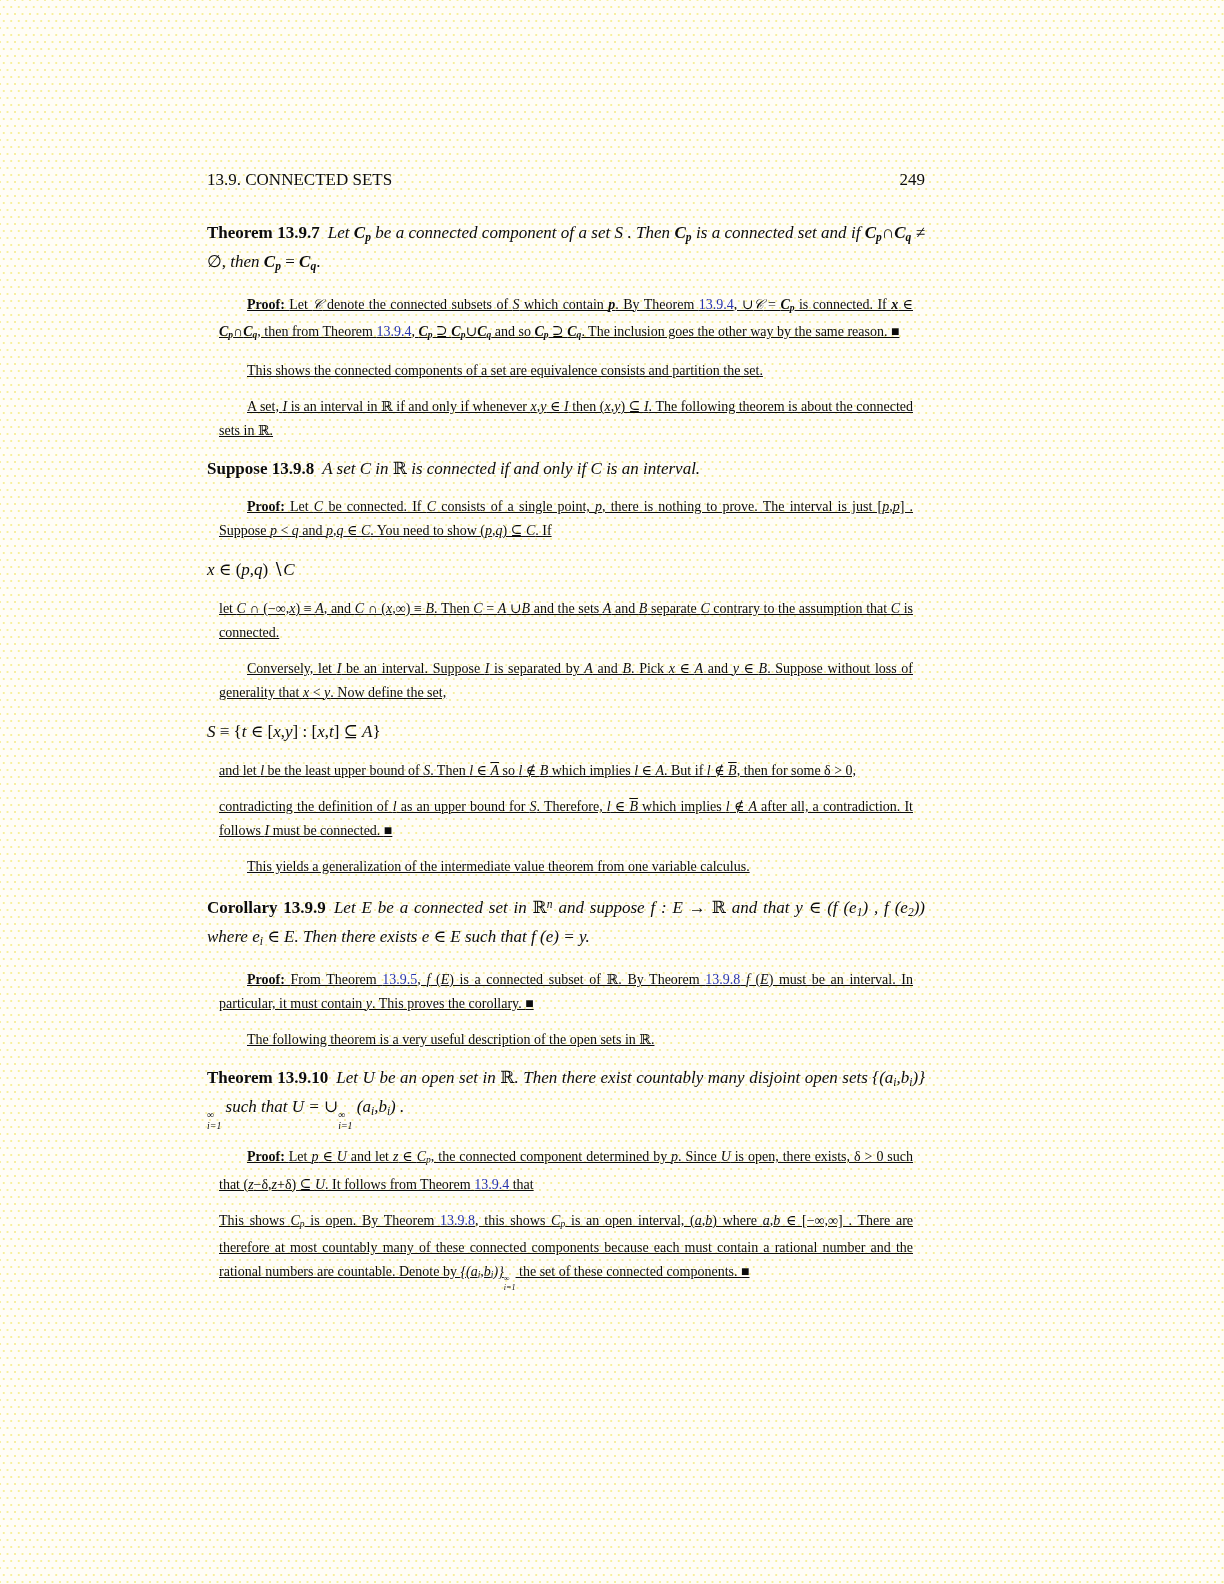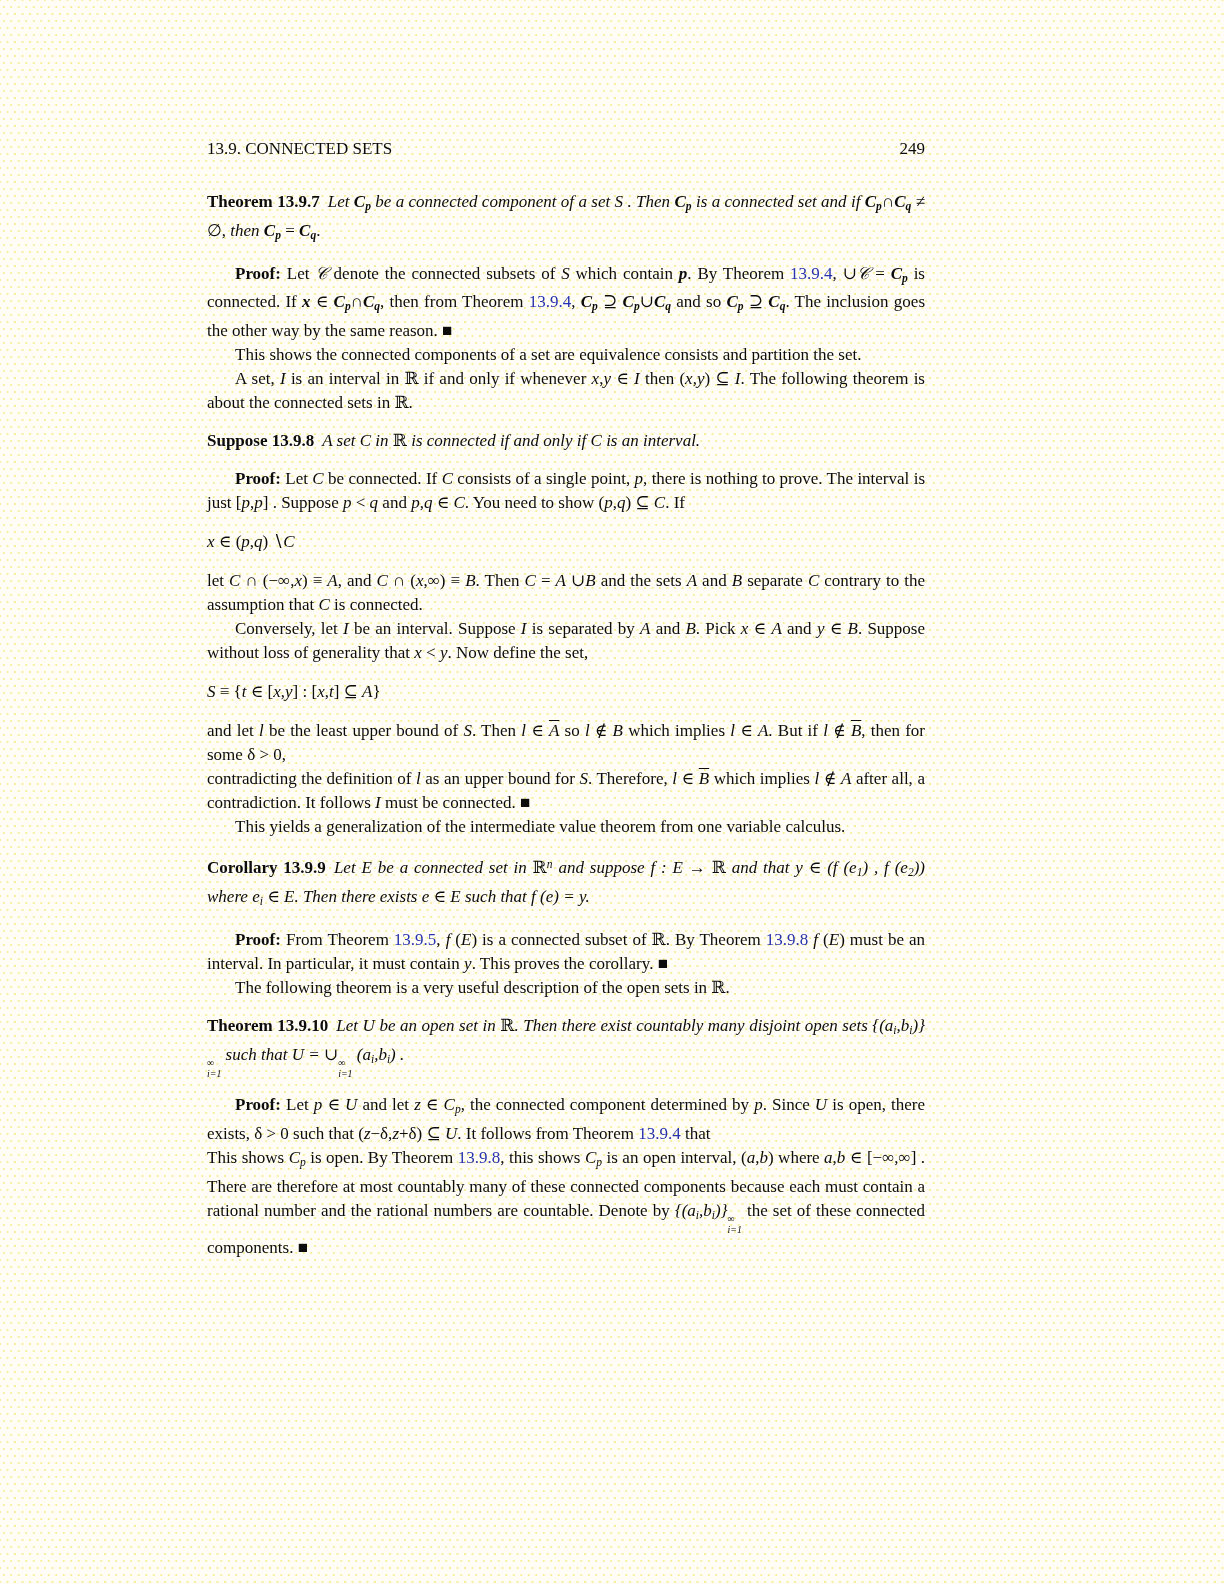--- a/index.html
+++ b/index.html
@@ -13,23 +13,23 @@
     width:1224px;height:1584px;position:relative;overflow:hidden;
     color:var(--ink);
     font-family:"Liberation Serif","DejaVu Serif",serif;
     background-color:var(--bg);
     background-image:
       radial-gradient(circle, var(--dot) 1px, transparent 1.45px),
       radial-gradient(circle, var(--dot) 1px, transparent 1.45px);
     background-size:7.5px 14px, 7.5px 14px;
     background-position:0 0, 3.75px 7px;
   }
-  .sheet{position:absolute;left:207px;top:137px;width:718px;}
+  .sheet{position:absolute;left:207px;top:168px;width:718px;}
   .header{display:flex;justify-content:space-between;font-size:17px;line-height:24px;margin-bottom:29px;}
-  .para{font-size:17px;line-height:24px;text-align:justify;margin:0;}
+  .para{font-size:14px;line-height:24px;text-align:justify;margin:12px;text-decoration:underline;}
   .para.indent{text-indent:28px;}
   .thm{font-size:17px;line-height:24px;text-align:justify;margin:14px 0;}
   .eq{font-size:17px;line-height:24px;text-align:left;margin:15px 0;}
   .b{font-weight:bold;}
   .bl{font-weight:bold;margin-right:8px;}
   .i{font-style:italic;}
   .bi{font-weight:bold;font-style:italic;}
   .lk{color:var(--link);text-decoration:none;cursor:pointer;}
   .sb{font-size:68%;font-style:italic;vertical-align:-0.24em;}
   .sbb{font-size:68%;font-style:italic;font-weight:bold;vertical-align:-0.24em;}

